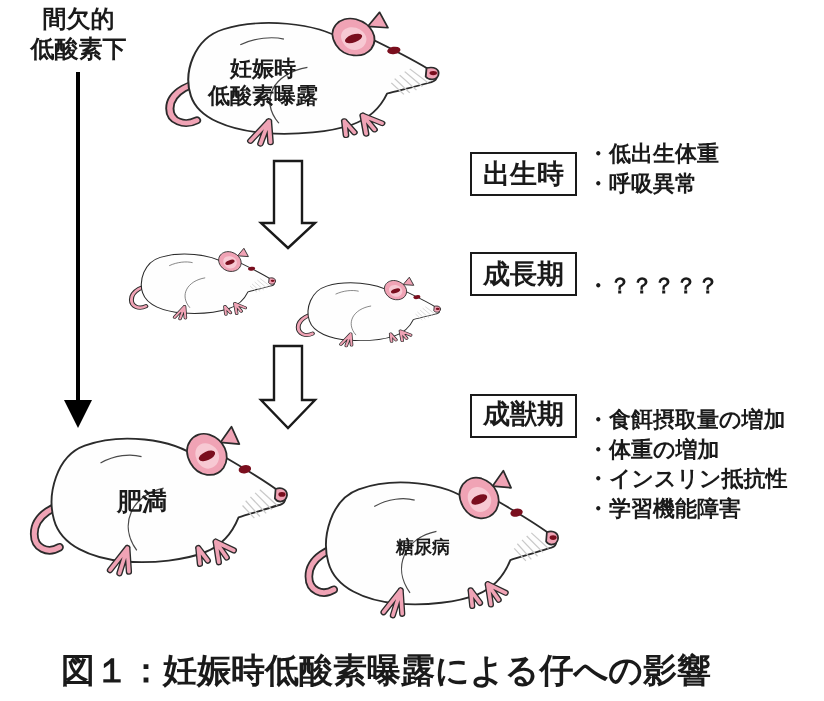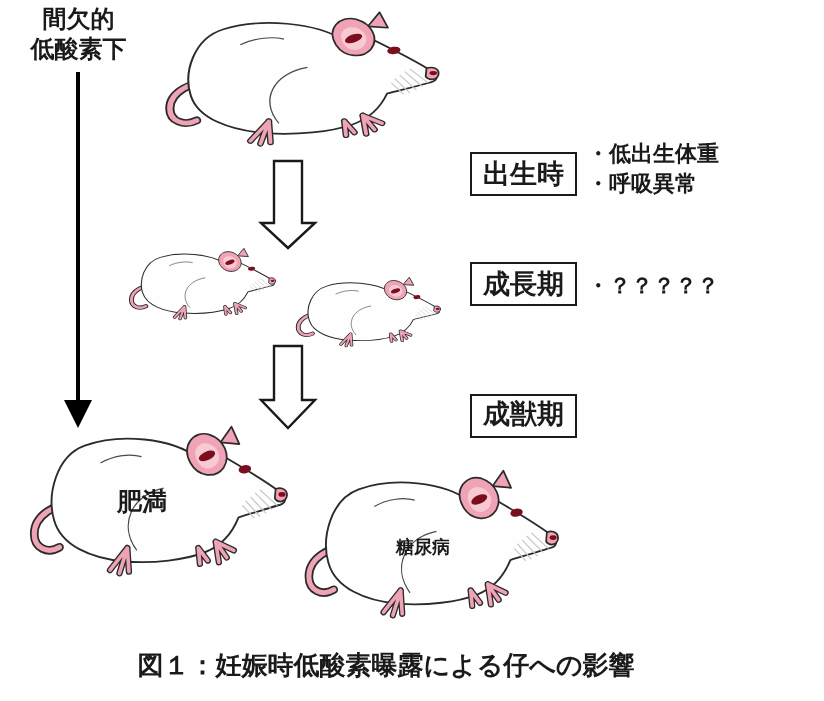--- a/index.html
+++ b/index.html
@@ -25,21 +25,21 @@
   .mother-label{left:188px;top:55px;width:150px;font-size:22px;line-height:27px;}
   .obesity-label{left:92px;top:485px;width:100px;font-size:25px;}
   .diabetes-label{left:358px;top:535px;width:130px;font-size:18px;}
   
   .stagebox{
     position:absolute;left:470px;border:2.5px solid var(--ink);background:#fff;
     font-weight:bold;font-size:27px;line-height:1;padding:7px 11px 6px;white-space:nowrap;
   }
   .bullets{position:absolute;left:587px;font-weight:bold;font-size:22px;line-height:29.5px;white-space:nowrap;}
   
-  .caption{left:26px;top:648px;width:720px;font-size:26px;text-align:center;}
+  .caption{left:26px;top:648px;width:720px;font-size:34px;text-align:center;}
   
   .rat{position:absolute;}
   
   .f-body{fill:#FEFEFE;stroke:var(--outline);stroke-width:2.4;stroke-linejoin:round;}
   .f-pink{fill:var(--pink);stroke:var(--outline);stroke-width:2.2;stroke-linejoin:round;}
   .f-inner{fill:var(--pink-light);}
   .f-red{fill:var(--dark-red);}
   .t-out{fill:none;stroke:var(--outline);stroke-width:11;stroke-linecap:round;}
   .t-pink{fill:none;stroke:var(--pink);stroke-width:6.5;stroke-linecap:round;}
   .foot-out{fill:none;stroke:var(--outline);stroke-width:8;stroke-linecap:round;}
@@ -117,42 +117,52 @@
   </svg>
 
   <svg class="rat" style="left:9px;top:422px;width:284px;height:156px;" viewBox="0 0 360 198" preserveAspectRatio="none">
     <use href="#rat-shape"></use>
   </svg>
 
   <svg class="rat" style="left:284px;top:466px;width:280px;height:154px;" viewBox="0 0 360 198" preserveAspectRatio="none">
     <use href="#rat-shape"></use>
   </svg>
 
+  <div class="txt mother-label center">
+    <div>妊娠時</div>
+    <div>低酸素曝露</div>
+  </div>
   <div class="txt obesity-label center">肥満</div>
   <div class="txt diabetes-label center">糖尿病</div>
 
   <svg class="abs" style="left:250px;top:155px;" width="80" height="280" viewBox="0 0 80 280">
     <polygon class="blockarrow" points="24,6 52,6 52,68 65,68 38,93 11,68 24,68"></polygon>
     <polygon class="blockarrow" points="24,191 52,191 52,245 65,245 38,273 11,245 24,245"></polygon>
   </svg>
 
   <div class="stagebox" style="top:129px;margin-top:23px;">
     <span>出生時</span>
   </div>
   <div class="bullets" style="top:139px;">
     <div>・低出生体重</div>
     <div>・呼吸異常</div>
   </div>
 
-  <div class="stagebox" style="top:262px;">
+  <div class="stagebox" style="top:252px;">
     <span>成長期</span>
   </div>
   <div class="bullets" style="top:271px;">
     <div>・？？？？？</div>
   </div>
 
   <div class="stagebox" style="top:394px;font-family:Liberation Mono, monospace;">
     <span>成獣期</span>
   </div>
+  <div class="bullets" style="top:405px;">
+    <div>・食餌摂取量の増加</div>
+    <div>・体重の増加</div>
+    <div>・インスリン抵抗性</div>
+    <div>・学習機能障害</div>
+  </div>
 
   <div class="txt caption">図１：妊娠時低酸素曝露による仔への影響</div>
 
 </div>
 
 </body></html>

